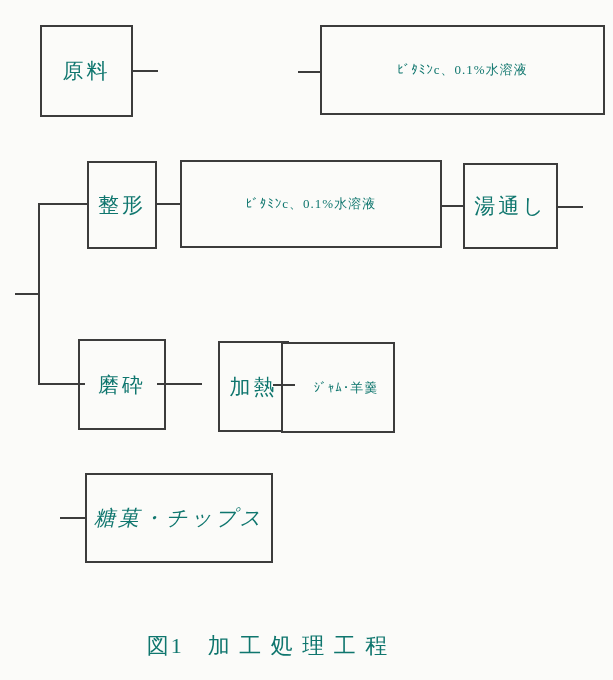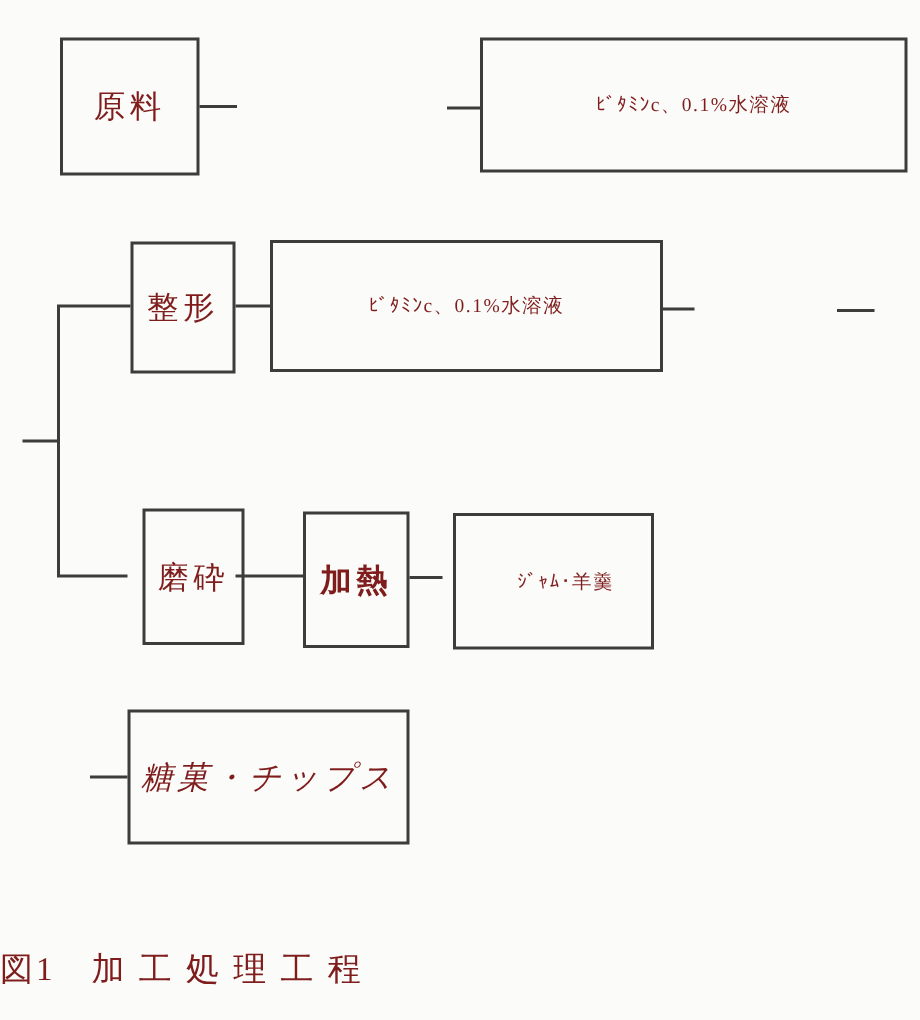--- a/index.html
+++ b/index.html
@@ -7,21 +7,21 @@
     padding: 0;
     background: #fbfbf9;
     font-family: "Liberation Serif", "DejaVu Serif", serif;
   }
   #canvas {
     position: relative;
     width: 613px;
     height: 680px;
     background: #fbfbf9;
     overflow: hidden;
-    color: #7f1d1d;
+    color: #0f766e;
   }
   .node {
     position: absolute;
     border: 2px solid #3c3c3c;
     background: #fbfbf9;
     display: flex;
     align-items: center;
     justify-content: center;
     box-sizing: border-box;
     font-size: 21px;
@@ -34,41 +34,42 @@
     position: absolute;
     background: #3c3c3c;
   }
   .hline { height: 2px; }
   .vline { width: 2px; }
   #caption {
     position: absolute;
     left: 0;
     top: 631px;
     width: 536px;
-    text-align: left;
+    text-align: center;
     font-size: 22px;
     font-weight: 500;
     letter-spacing: 2px;
     white-space: pre;
   }
 </style>
 </head>
 <body>
 
 <div id="canvas">
 
   <div class="node" style="left:40px; top:25px; width:93px; height:92px;">原料</div>
   <div class="node tight" style="left:320px; top:25px; width:285px; height:90px;">ﾋﾞﾀﾐﾝc、0.1%水溶液</div>
 
   <div class="node" style="left:87px; top:161px; width:70px; height:88px;">整形</div>
   <div class="node tight" style="left:180px; top:160px; width:262px; height:88px;">ﾋﾞﾀﾐﾝc、0.1%水溶液</div>
+  <div class="node" style="left:463px; top:163px; width:95px; height:86px;">湯通し</div>
 
-  <div class="node" style="left:95px; top:339px; width:68px; height:91px;">磨砕</div>
-  <div class="node" style="left:202px; top:341px; width:71px; height:91px;font-weight:bold;">加熱</div>
-  <div class="node tight" style="left:302px; top:342px; width:134px; height:91px;padding-left:16px;">ｼﾞｬﾑ･羊羹</div>
+  <div class="node" style="left:78px; top:339px; width:88px; height:91px;">磨砕</div>
+  <div class="node" style="left:218px; top:341px; width:71px; height:91px;">加熱</div>
+  <div class="node tight" style="left:281px; top:342px; width:114px; height:91px;padding-left:16px;">ｼﾞｬﾑ･羊羹</div>
 
   <div class="node" style="left:85px; top:473px; width:188px; height:90px;font-style:italic;">糖菓・チップス</div>
 
   <div class="line hline" style="left:133px; top:70px; width:25px;"></div>
   <div class="line hline" style="left:298px; top:71px; width:22px;"></div>
 
   <div class="line vline" style="left:38px; top:203px; height:182px;"></div>
   <div class="line hline" style="left:15px; top:293px; width:23px;"></div>
 
   <div class="line hline" style="left:40px; top:203px; width:47px;"></div>

